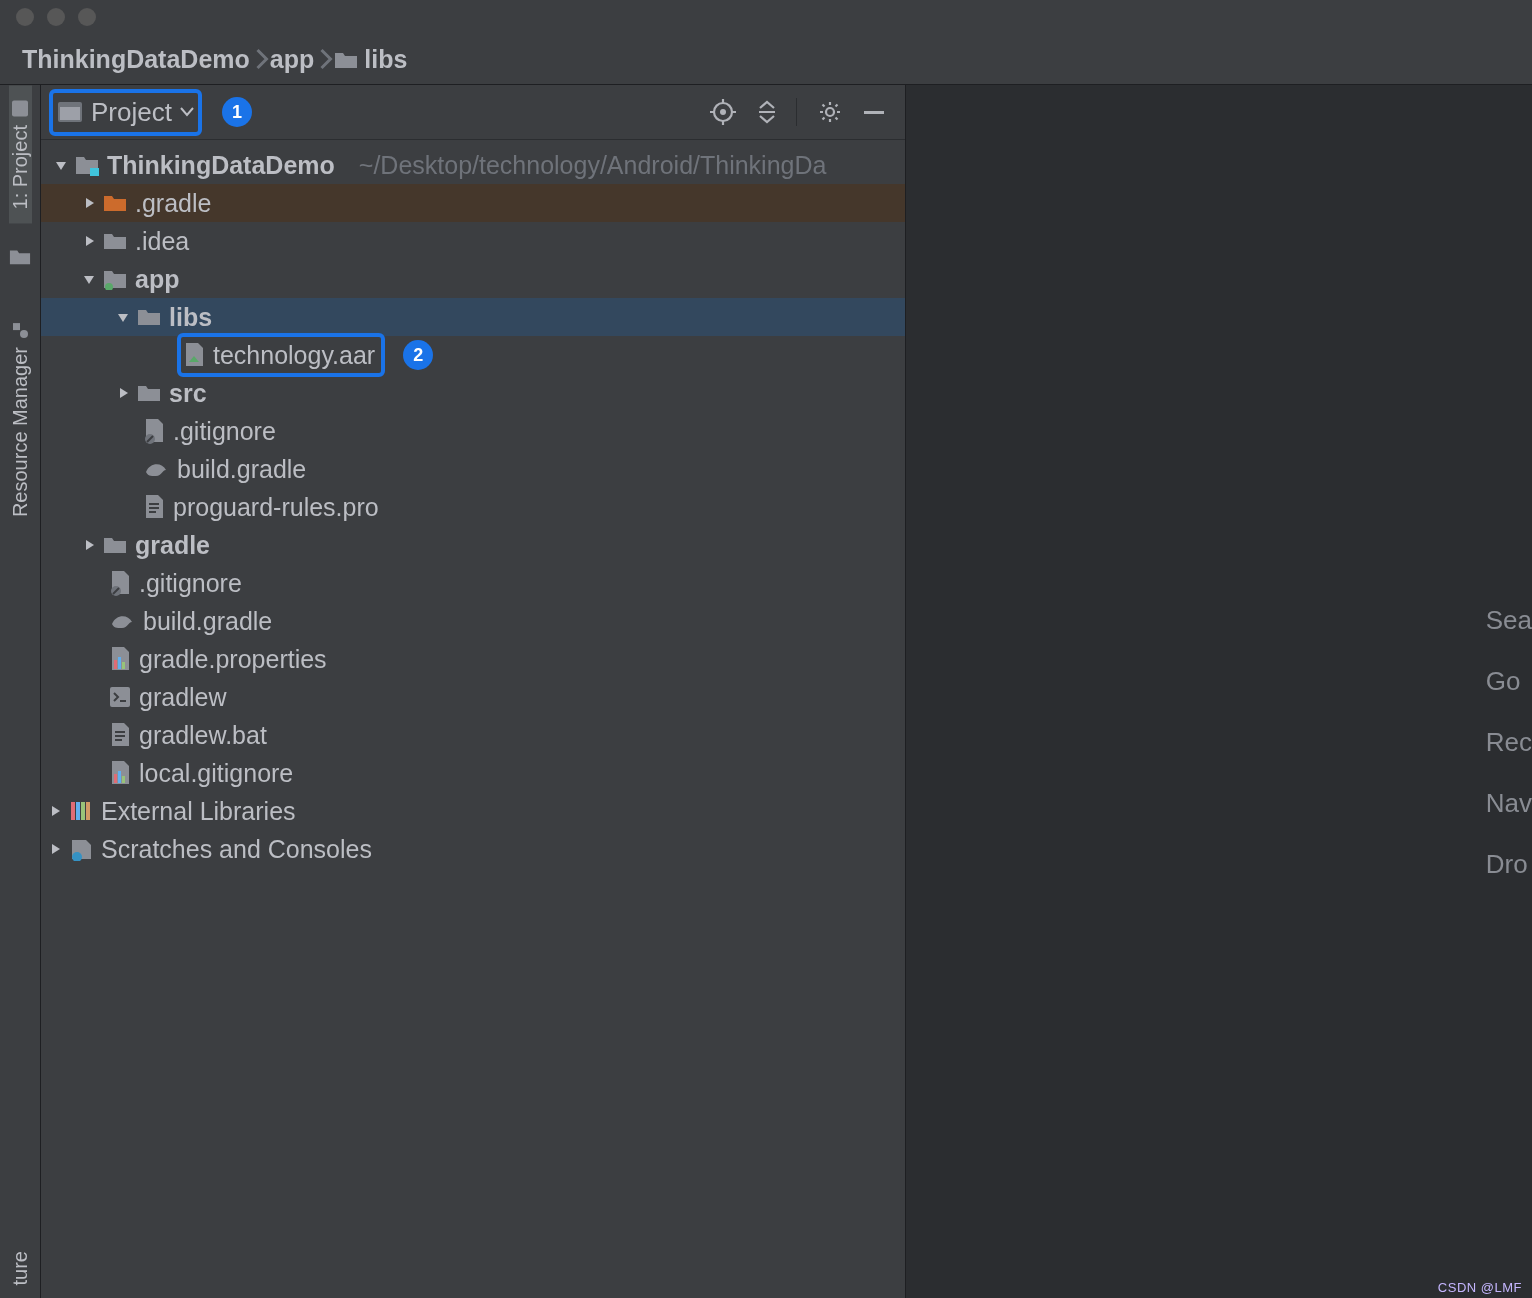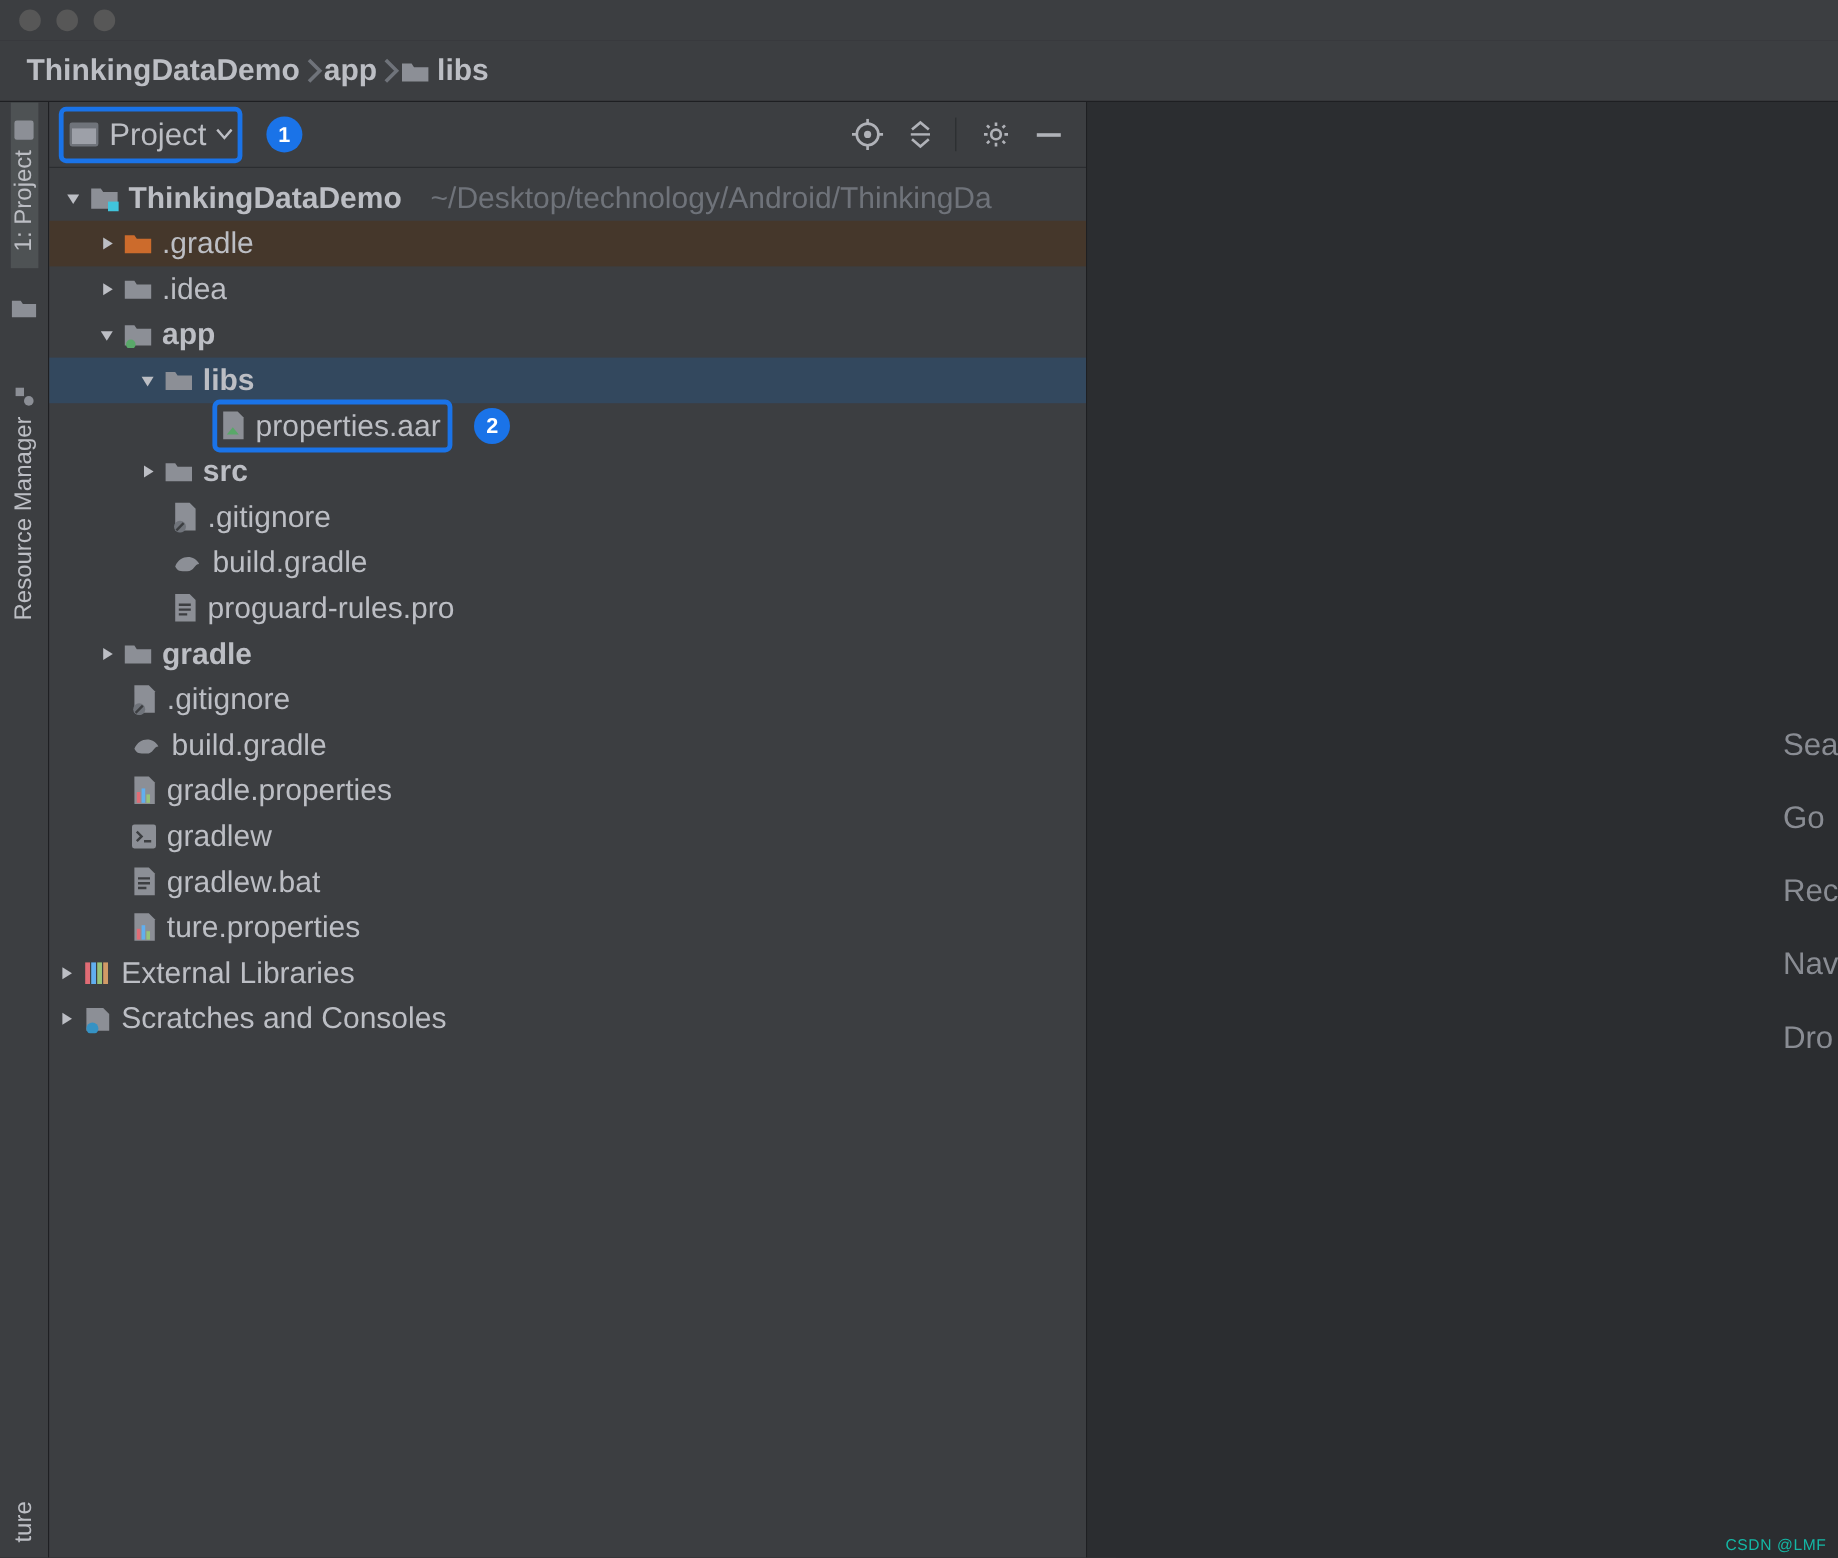--- a/index.html
+++ b/index.html
@@ -154,21 +154,21 @@
     right:0;
     top: 520px;
     display:flex; flex-direction:column; gap:30px;
     color:#898c93;
     font-size:26px;
   }
   .watermark {
     position:absolute;
     right:10px;
     bottom:4px;
-    color:#14b8a6;
+    color:#c4b5fd;
     font-size:13px;
     letter-spacing:0.5px;
   }
   
   svg { display:block; }
 </style>
 </head>
 <body>
 
 <div class="title-bar">
@@ -367,21 +367,21 @@
 
       <div class="tree-row">
         <span class="indent" style="width:136px"></span>
         <span class="highlight-box">
           <span>
               <svg width="22" height="26" viewBox="0 0 22 26">
                 <path d="M3 1h12l5 5v18H3z" fill="#8c8f96"></path>
                 <path d="M6 20l5-6 5 6z" fill="#59a869"></path>
               </svg>
             </span>
-          <span class="tree-label">properties.aar</span>
+          <span class="tree-label">technology.aar</span>
         </span>
         <span class="callout-badge" style="margin-left:18px">2</span>
       </div>
 
       <div class="tree-row">
         <span class="indent" style="width:68px"></span>
         <span class="arrow">
             <svg width="14" height="14" viewBox="0 0 14 14">
               <path d="M4 2 L12 7 L4 12 Z" fill="#bcbec4"></path>
             </svg>
@@ -502,21 +502,21 @@
       <div class="tree-row">
         <span class="indent" style="width:68px"></span>
         <span>
             <svg width="22" height="26" viewBox="0 0 22 26">
               <path d="M3 1h12l5 5v18H3z" fill="#8c8f96"></path>
               <rect x="5" y="14" width="3" height="9" fill="#e06c75"></rect>
               <rect x="9" y="11" width="3" height="12" fill="#61afef"></rect>
               <rect x="13" y="16" width="3" height="7" fill="#98c379"></rect>
             </svg>
           </span>
-        <span class="tree-label">ture.properties</span>
+        <span class="tree-label">local.gitignore</span>
       </div>
 
 
       <div class="tree-row">
         <span class="indent" style="width:0px"></span>
         <span class="arrow">
             <svg width="14" height="14" viewBox="0 0 14 14">
               <path d="M4 2 L12 7 L4 12 Z" fill="#bcbec4"></path>
             </svg>
           </span>

